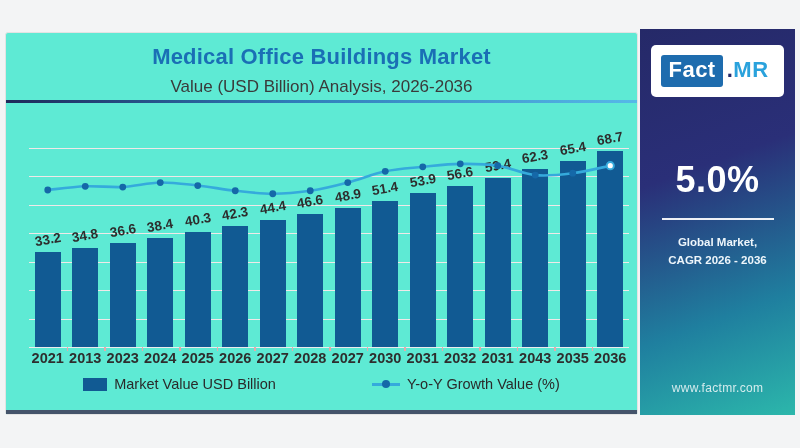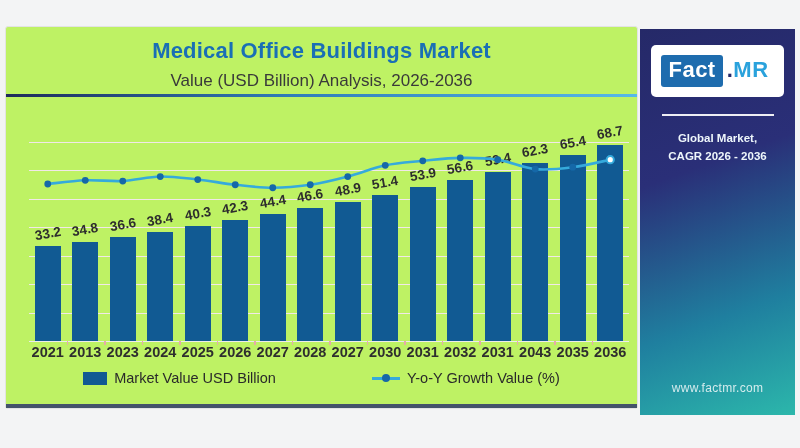--- a/index.html
+++ b/index.html
@@ -4,22 +4,22 @@
 <style>
   html,body{margin:0;padding:0;}
   body{
     width:800px;height:448px;position:relative;overflow:hidden;
     background:#f3f4f5;
     font-family:"Liberation Sans","DejaVu Sans",sans-serif;
     -webkit-font-smoothing:antialiased;
   }
   
   .card{
-    position:absolute;left:5px;top:26px;width:633px;height:383px;
-    background:#bef264;border:1px solid #e3e3e3;border-radius:3px;
+    position:absolute;left:5px;top:32px;width:633px;height:383px;
+    background:#5eead4;border:1px solid #e3e3e3;border-radius:3px;
     box-sizing:border-box;
   }
   .title{
     margin:11px 0 0 0;text-align:center;
     font-size:22px;font-weight:bold;color:#1a6fb5;letter-spacing:.2px;
   }
   .subtitle{
     margin:7px 0 0 0;text-align:center;
     font-size:17px;font-weight:500;color:#3a3a3a;
   }
@@ -252,19 +252,20 @@
   </div>
 
   <div class="bottom-rule"></div>
 </div>
 
 <div class="sidebar">
   <div class="logo">
     <span class="logo-fact">Fact</span>
     <span class="logo-mr"><span class="logo-dot">.</span><span class="logo-mr-text">MR</span></span>
   </div>
+  <div class="cagr-value">5.0%</div>
   <div class="cagr-divider"></div>
   <div class="cagr-caption">
     <div>Global Market,</div>
     <div>CAGR 2026 - 2036</div>
   </div>
   <div class="website">www.factmr.com</div>
 </div>
 
 </body></html>

